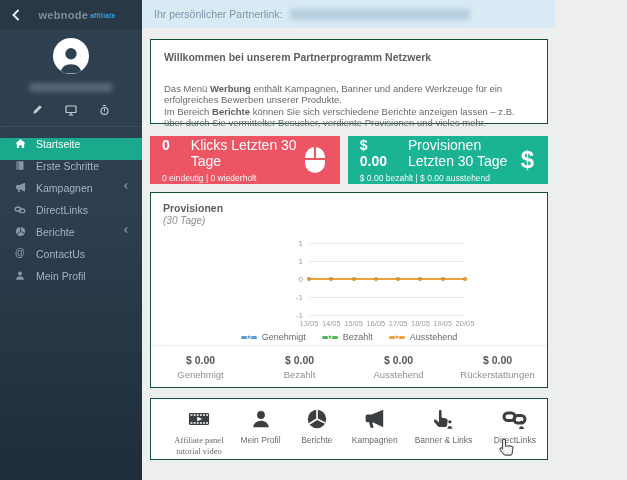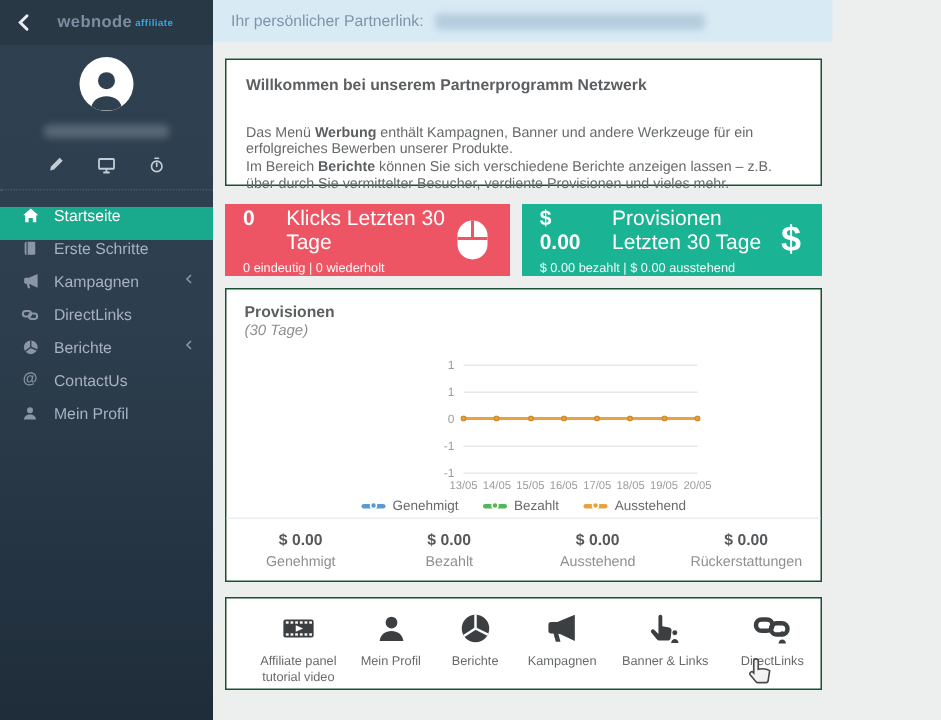--- a/index.html
+++ b/index.html
@@ -77,21 +77,21 @@
     border-top:1px solid #eceff0; display:flex; }
   .sum-col { flex:1; display:flex; flex-direction:column; align-items:center; justify-content:center; }
   .sum-val { font-size:10.5px; font-weight:bold; color:#55585a; }
   .sum-lab { font-size:9.5px; color:#8d9091; margin-top:3px; }
 
   .shortcuts { margin-top:10px; height:62px; display:flex; align-items:flex-start;
     padding:7px 0 0 14px; }
   .shortcut { display:flex; flex-direction:column; align-items:center; cursor:pointer; }
   .sc-icon { height:26px; display:flex; align-items:center; justify-content:center; color:#3c3f41; }
   .sc-label { font-size:8.5px; color:#676a6c; text-align:center; line-height:1.25; margin-top:3px; }
-  .w1{width:76px;} .w2{width:62px;} .w3{width:64px;} .w4{width:66px;} .w5{width:88px;} .w6{width:72px;}
+  .w1{width:76px;font-family:Liberation Serif, serif;} .w2{width:62px;} .w3{width:64px;} .w4{width:66px;} .w5{width:88px;} .w6{width:72px;}
 
   .cursor { position:absolute; left:498px; top:438px; pointer-events:none; z-index:50; }
 </style>
 </head>
 <body>
 
 <div class="screen">
 
   <aside class="sidebar">
     <div class="sidebar-header">

